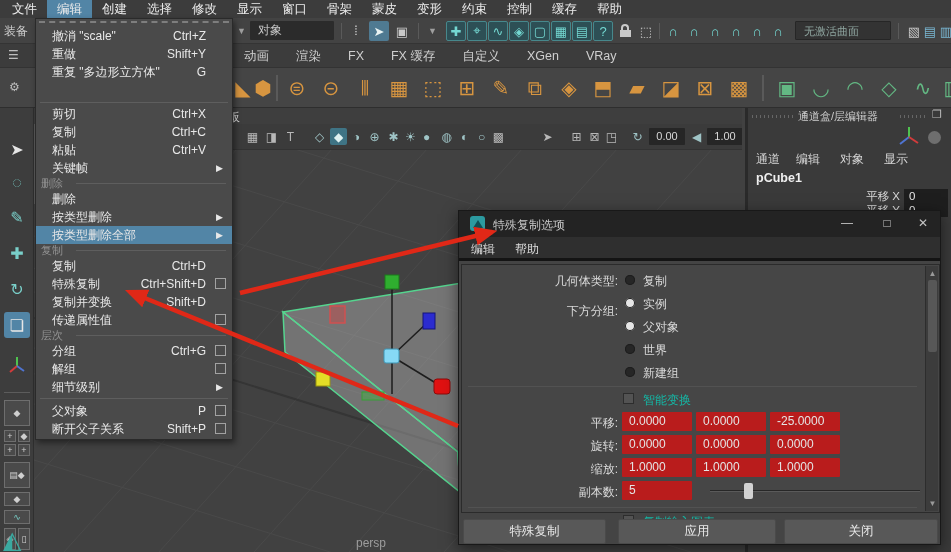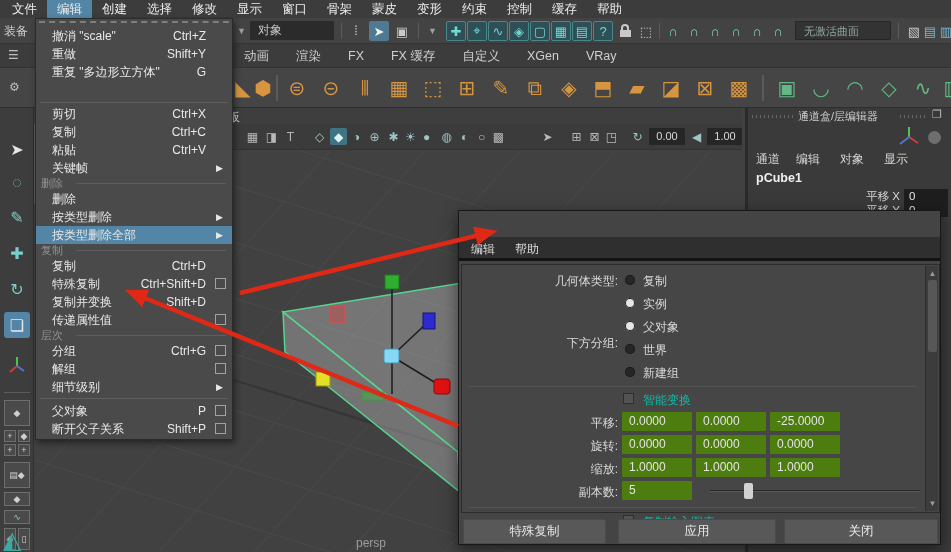--- a/index.html
+++ b/index.html
@@ -109,21 +109,21 @@
   .dlg-menu{position:absolute;left:0;top:26px;width:100%;height:24px;background:#2f2f2f;
             border-bottom:3px solid #141414}
   .dlg-menu span{position:absolute;top:4px;color:#dcdcdc;font-size:12px}
   .dlg-body{position:absolute;left:2px;top:53px;width:479px;height:249px;background:#464646;
             border:1px solid #2b2b2b}
   .lblcol{position:absolute;left:0;width:156px;text-align:right;color:#dadada;font-size:12px}
   .radio{position:absolute;left:163px;width:10px;height:10px;border-radius:50%;background:#262626;
          box-shadow:inset 0 0 0 1px #1d1d1d}
   .radio.sel{background:#e6e6e6}
   .rlabel{position:absolute;left:181px;color:#dadada;font-size:12px}
-  .fld{position:absolute;width:70px;height:19px;background:#4d7c0f;color:#e4e4e4;line-height:19px;
+  .fld{position:absolute;width:70px;height:19px;background:#b91c1c;color:#e4e4e4;line-height:19px;
        padding-left:7px;font-size:12px;border-radius:1px}
   .chk{position:absolute;left:161px;width:11px;height:11px;background:#535353;border:1px solid #2d2d2d}
   .dimlbl{position:absolute;left:181px;color:#14b8a6;font-size:12px}
   .cline{position:absolute;left:6px;right:22px;height:1px;background:#393939;border-bottom:1px solid #525252}
   .slider-track{position:absolute;height:2px;background:#272727;border-bottom:1px solid #5a5a5a}
   .slider-thumb{position:absolute;width:9px;height:16px;background:#d2d2d2;border-radius:2px}
   .sb{position:absolute;right:1px;top:1px;bottom:1px;width:13px;background:#3c3c3c;border-left:1px solid #2d2d2d}
   .sb .ar{position:absolute;left:0;width:13px;color:#9a9a9a;font-size:8px;text-align:center}
   .sb .th{position:absolute;left:2px;top:14px;width:9px;height:72px;background:#575757;border-radius:2px}
   .dbtn{position:absolute;top:308px;height:25px;background:#585858;border:1px solid #4a4a4a;
@@ -460,33 +460,42 @@
         <span class="opt"></span>
       </div>
     <div class="mi" style="top:401px">
         <span class="lb">断开父子关系</span>
         <span class="sc">Shift+P</span>
         <span class="opt"></span>
       </div>
   </div>
 
   <div class="dialog">
+    <div class="dlg-title">
+      <div class="mayalogo">
+          <i></i>
+        </div>
+      <span class="ttl">特殊复制选项</span>
+      <span class="winbtn" style="left:374px">—</span>
+      <span class="winbtn" style="left:414px">□</span>
+      <span class="winbtn" style="left:450px">✕</span>
+    </div>
     <div class="dlg-menu">
       <span style="left:12px">编辑</span>
       <span style="left:56px">帮助</span>
     </div>
     <div class="dlg-body">
 
       <div class="lblcol" style="top:8px">几何体类型:</div>
       <div class="radio" style="top:10px"></div>
       <div class="rlabel" style="top:8px">复制</div>
       <div class="radio sel" style="top:33px"></div>
       <div class="rlabel" style="top:31px">实例</div>
 
-      <div class="lblcol" style="top:70px">下方分组:</div>
+      <div class="lblcol" style="top:38px">下方分组:</div>
       <div class="radio sel" style="top:56px"></div>
       <div class="rlabel" style="top:54px">父对象</div>
       <div class="radio" style="top:79px"></div>
       <div class="rlabel" style="top:77px">世界</div>
       <div class="radio" style="top:102px"></div>
       <div class="rlabel" style="top:100px">新建组</div>
       <div class="cline" style="top:121px"></div>
 
       <div class="chk" style="top:128px"></div>
       <div class="dimlbl" style="top:127px">智能变换</div>

